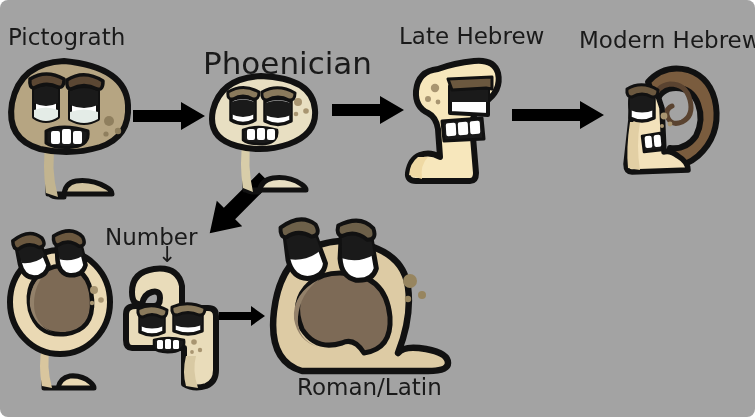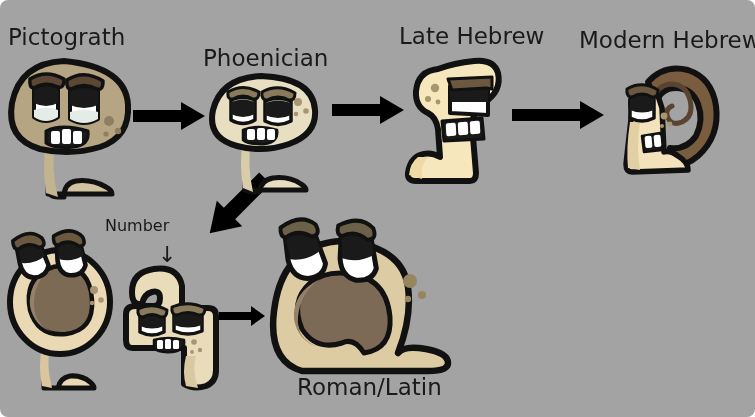--- a/index.html
+++ b/index.html
@@ -40,24 +40,24 @@
     line-height: 1;
     font-family: "DejaVu Sans", sans-serif;
   }
 </style>
 </head>
 <body>
 
 <div id="stage">
 
   <div class="label" style="left:8px; top:24px; font-size:23px;">Pictograth</div>
-  <div class="label" style="left:203px; top:45px; font-size:23px;">Phoenician</div>
+  <div class="label" style="left:203px; top:45px; font-size:31px;">Phoenician</div>
   <div class="label" style="left:399px; top:23px; font-size:23px;text-align:center;">Late Hebrew</div>
   <div class="label" style="left:579px; top:27px; font-size:23px;">Modern Hebrew</div>
-  <div class="label" style="left:105px; top:216px; font-size:16px;">Number</div>
+  <div class="label" style="left:105px; top:224px; font-size:23px;">Number</div>
   <div class="label" style="left:297px; top:374px; font-size:23px;">Roman/Latin</div>
 
   <div class="tiny-arrow" style="left:158px; top:244px;">↓</div>
 
   <div class="arrow" style="left:133px; top:100px;">
     <svg width="74" height="32" viewBox="0 0 74 32">
       <path d="M0 10 L48 10 L48 2 L72 16 L48 30 L48 22 L0 22 Z" fill="#000000"></path>
     </svg>
   </div>
 

